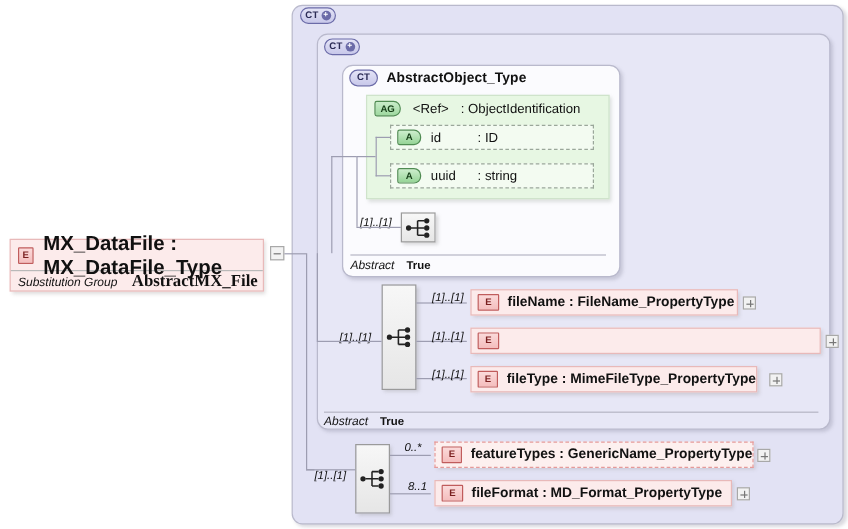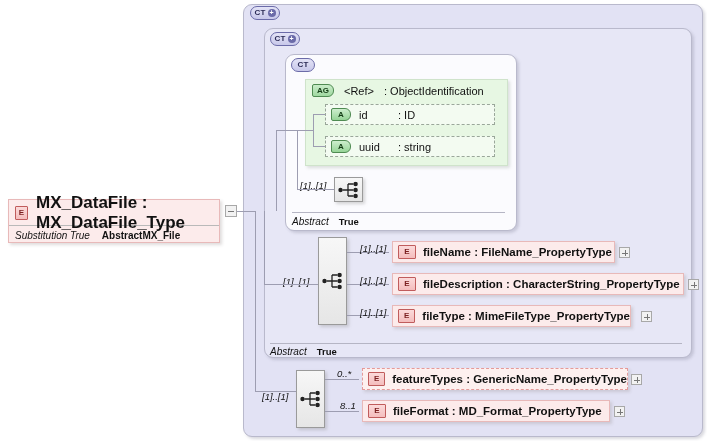--- a/index.html
+++ b/index.html
@@ -101,21 +101,21 @@
   }
   .root-elem .row1{
     display:flex;align-items:center;height:25px;padding-left:6px;
     border-bottom:1px solid #b9b9b9;
   }
   .root-elem .row1 .etxt{margin-left:8px;font-size:17px;font-weight:bold;color:#111;}
   .root-elem .row2{
     display:flex;align-items:center;height:18px;padding-left:6px;gap:12px;
   }
   .root-elem .sgl{font-style:italic;font-size:10px;color:#111;}
-  .root-elem .sgv{font-size:10px;font-weight:bold;color:#111;}
+  .root-elem .sgv{font-size:14px;font-weight:bold;color:#111;font-family:Liberation Serif, serif;}
 
   
   .attrgrp{
     position:absolute;box-sizing:border-box;
     background:#e7f7e3;
     border:1px solid #cfe3cb;
     box-shadow:2px 2px 3px rgba(140,150,140,.28);
   }
   .ag-head{display:flex;align-items:center;gap:10px;padding:4px 16px 0 6px;}
   .ag-head .t1{font-size:11px;color:#111;}
@@ -182,20 +182,21 @@
   <div class="abs ct-box ct-mid" style="left:264px;top:28px;width:428px;height:330px;"></div>
 
   <div class="ct-title" style="left:270px;top:32px;">
     <span class="badge badge-ct plus">CT<span class="pl">+</span></span>
   </div>
 
   <div class="abs ct-box ct-inner" style="left:285px;top:54px;width:232px;height:177px;"></div>
 
   <div class="ct-title" style="left:291px;top:58px;">
     <span class="badge badge-ct">CT</span>
+    <span class="lbl">AbstractObject_Type</span>
   </div>
 
   <div class="attrgrp" style="left:305px;top:79px;width:203px;height:87px;">
     <div class="ag-head">
       <span class="badge badge-ag">AG</span>
       <span class="t1">&lt;Ref&gt;</span>
       <span class="t2">: ObjectIdentification</span>
     </div>
   </div>
 
@@ -261,21 +262,20 @@
 
   <div class="elem" style="left:392px;top:241px;width:223px;height:22px;">
     <span class="badge badge-e">E</span>
     <span class="etxt">fileName : FileName_PropertyType</span>
   </div>
   <div class="tog plus" style="left:619px;top:247px;"></div>
   <div class="card" style="left:360px;top:243px;">[1]..[1]</div>
 
   <div class="elem" style="left:392px;top:273px;width:292px;height:22px;">
     <span class="badge badge-e">E</span>
-    <span class="etxt">fileDescription : CharacterString_PropertyType</span>
   </div>
   <div class="tog plus" style="left:688px;top:279px;"></div>
   <div class="card" style="left:360px;top:275px;">[1]..[1]</div>
 
   <div class="elem" style="left:392px;top:305px;width:239px;height:22px;">
     <span class="badge badge-e">E</span>
     <span class="etxt">fileType  : MimeFileType_PropertyType</span>
   </div>
   <div class="tog plus" style="left:641px;top:311px;"></div>
   <div class="card" style="left:360px;top:307px;">[1]..[1]</div>
@@ -317,21 +317,21 @@
   </div>
   <div class="tog plus" style="left:614px;top:406px;"></div>
   <div class="card" style="left:340px;top:400px;">8..1</div>
 
   <div class="root-elem" style="left:8px;top:199px;width:212px;height:44px;">
     <div class="row1">
       <span class="badge badge-e">E</span>
       <span class="etxt">MX_DataFile : MX_DataFile_Type</span>
     </div>
     <div class="row2">
-      <span class="sgl">Substitution True</span>
+      <span class="sgl">Substitution Group</span>
       <span class="sgv">AbstractMX_File</span>
     </div>
   </div>
 
   <div class="tog" style="left:225px;top:205px;width:12px;height:12px;"></div>
 
   <div class="ln lnh" style="left:237px;top:211px;width:18px;"></div>
 
   <div class="ln lnv" style="left:255px;top:211px;height:180px;"></div>
   <div class="ln lnh" style="left:255px;top:391px;width:7px;"></div>

